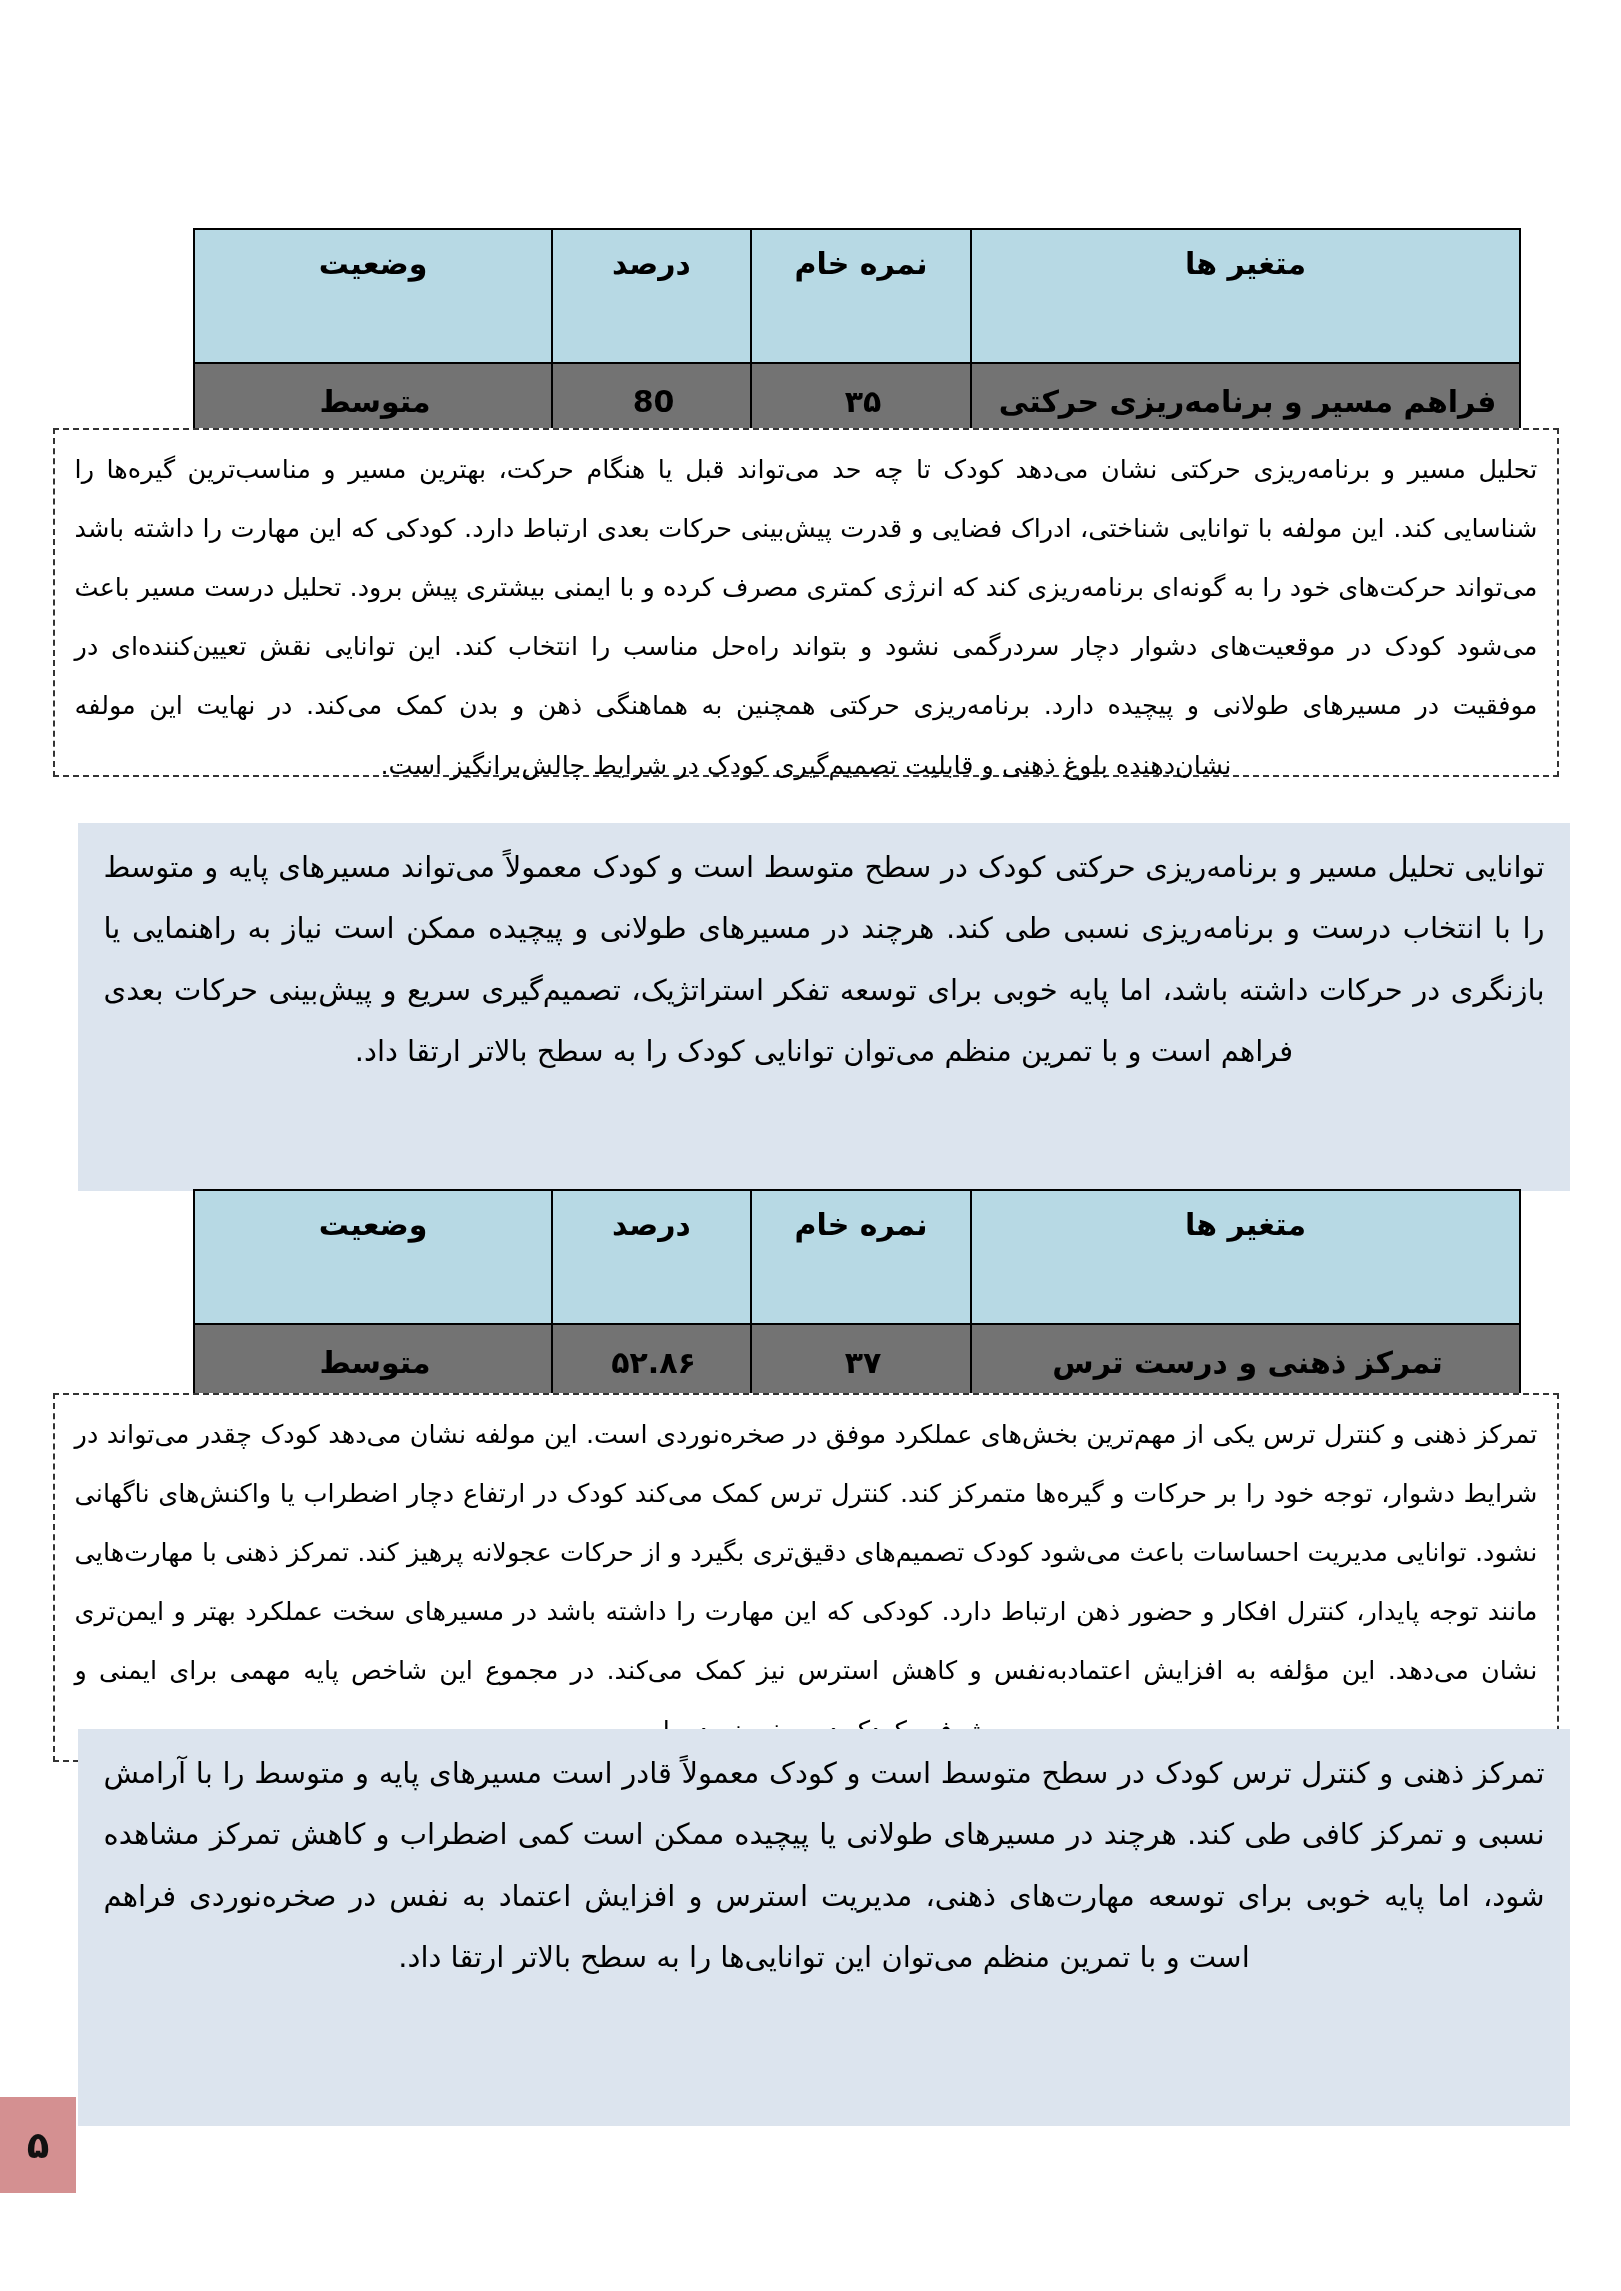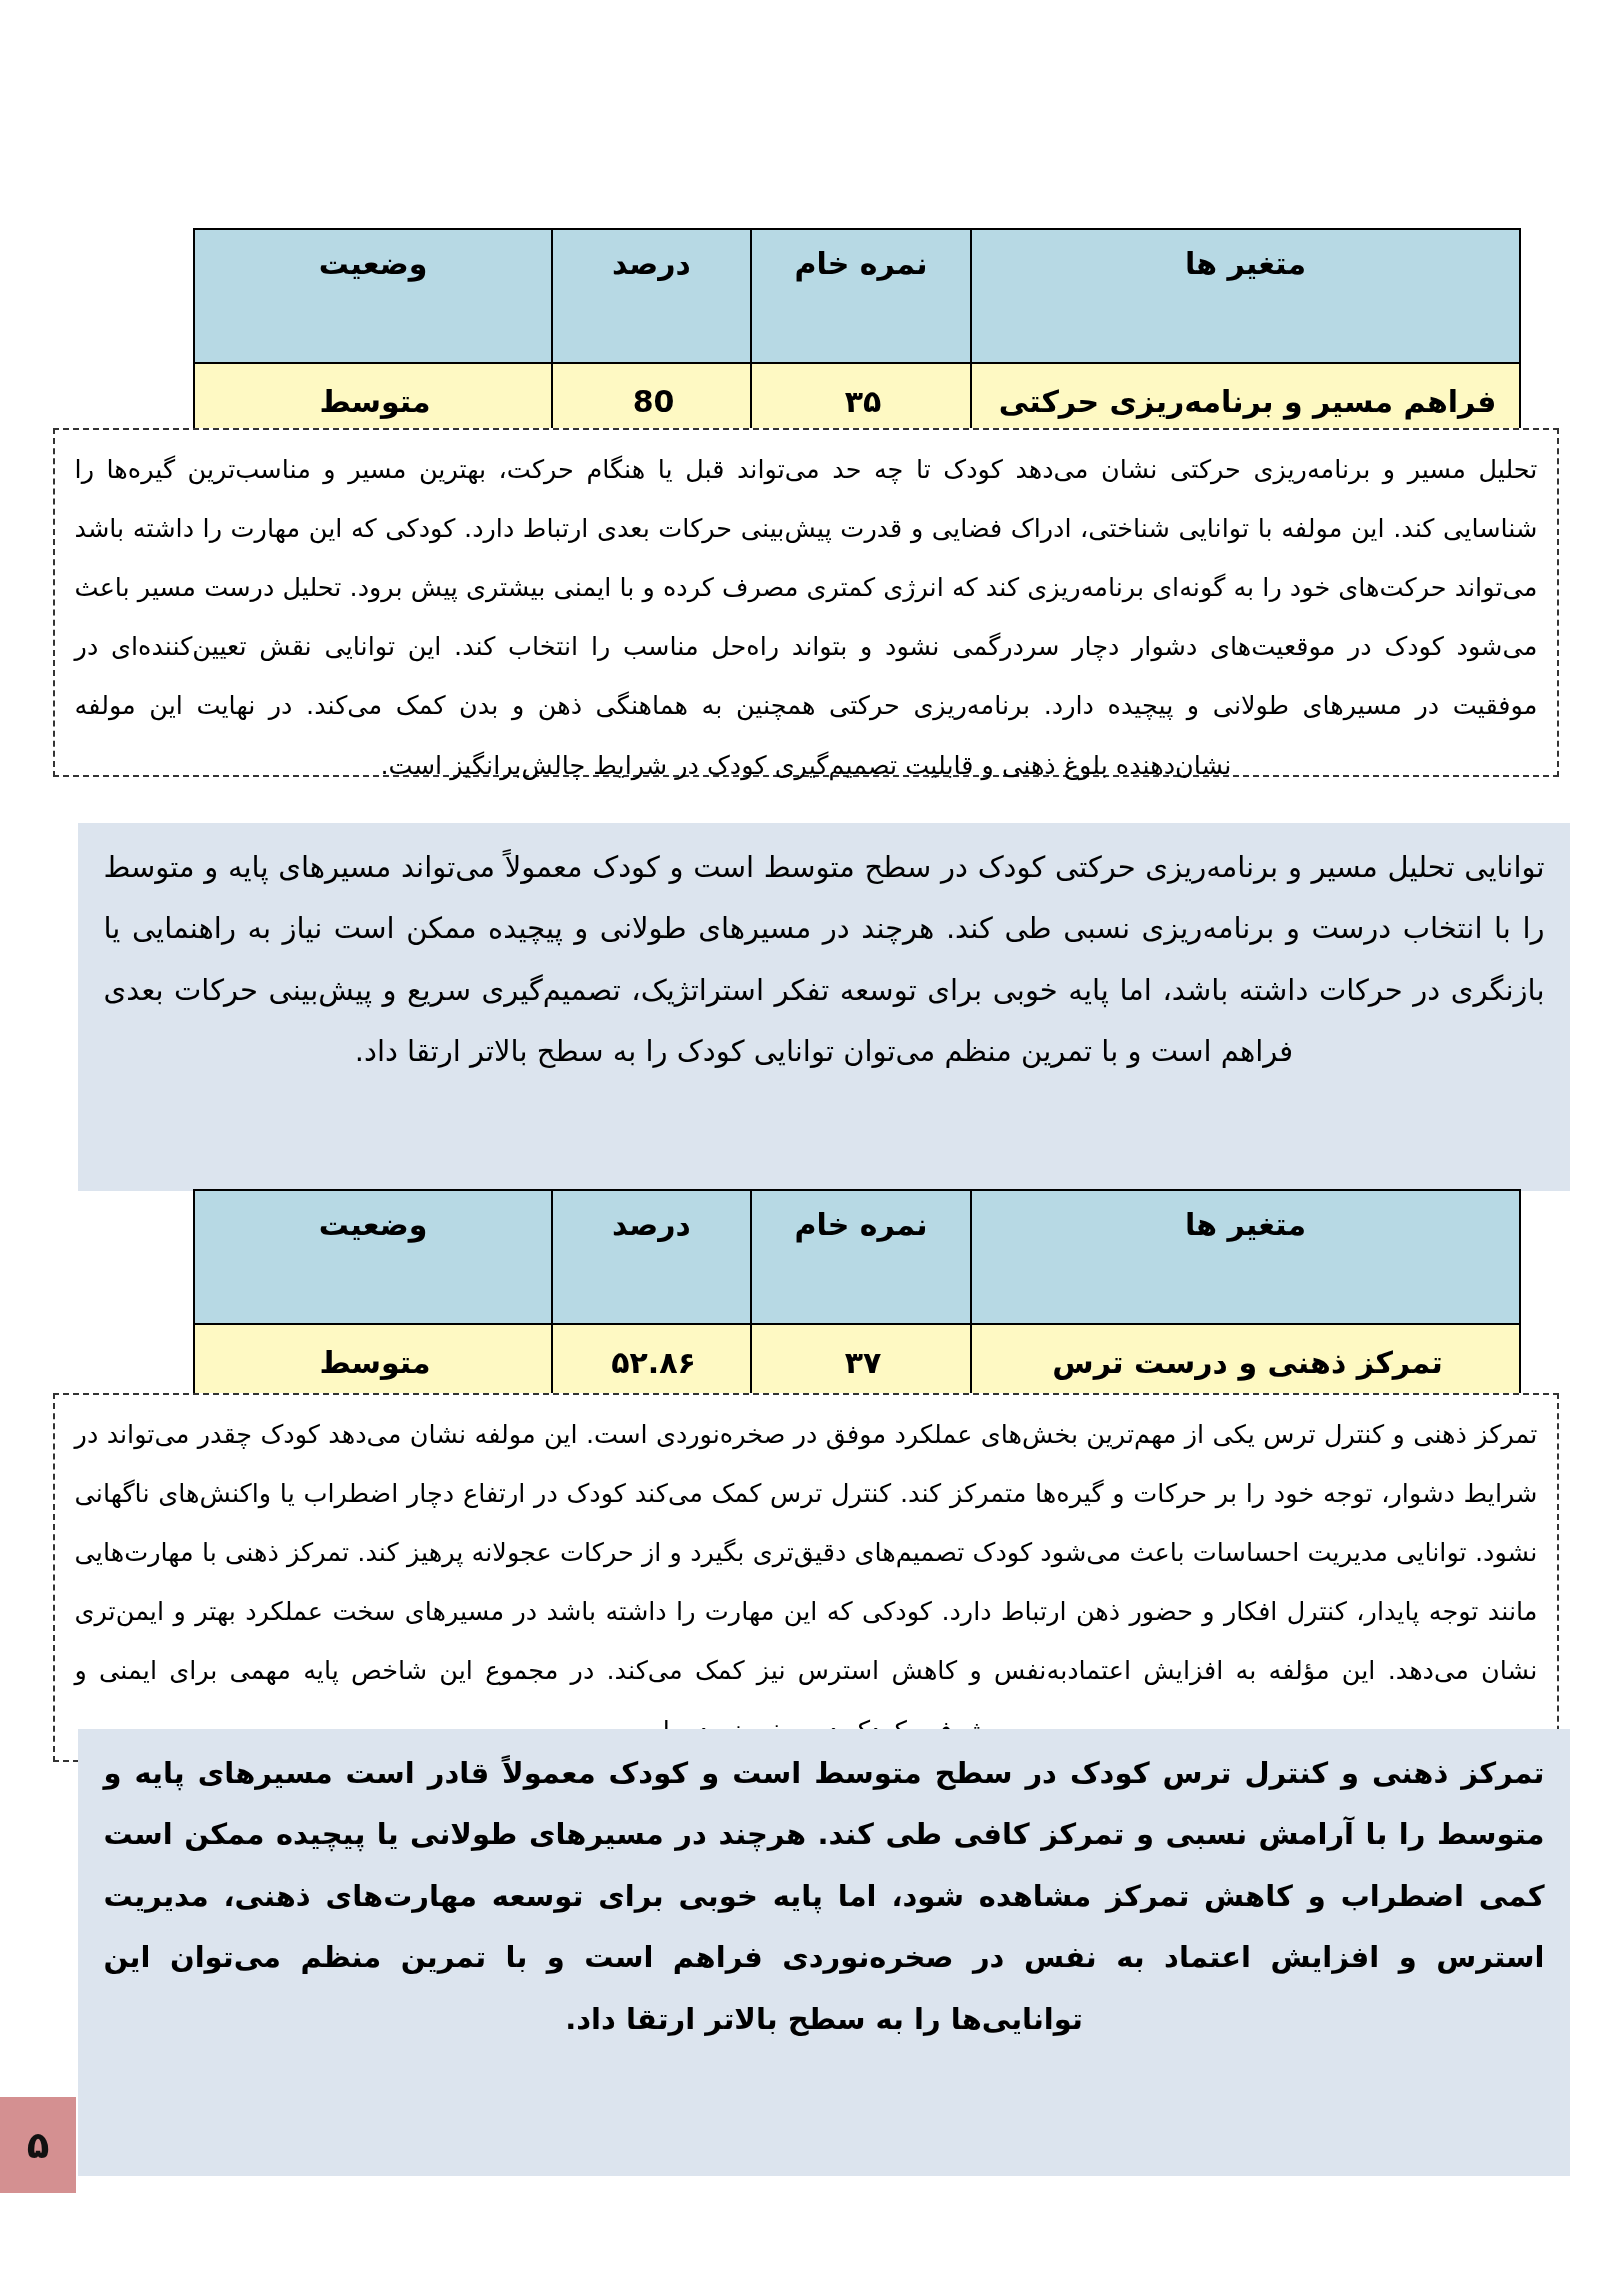--- a/index.html
+++ b/index.html
@@ -10,39 +10,39 @@
   table.score-table{position:absolute;left:193px;width:1328px;border-collapse:collapse;
     table-layout:fixed;direction:rtl;}
   table.t1{top:228px;}
   table.t2{top:1189px;}
   table.score-table th, table.score-table td{
     border:2.5px solid #000;text-align:center;font-weight:bold;color:#000;
     font-size:30px;padding:0 5.9px;overflow:hidden;}
   table.score-table th{
     background:#b7d9e4;height:116px;vertical-align:top;padding-top:15.7px;
     border-bottom-width:2.9px;}
-  table.score-table td{height:76px;vertical-align:middle;background:#fef9c3;padding-left:10px;}
+  table.score-table td{height:76px;vertical-align:middle;background:#737373;padding-left:10px;}
   col.c-var{width:41.4%;} col.c-raw{width:16.6%;} col.c-pct{width:15%;} col.c-status{width:27%;}
 
   
   .desc{position:absolute;left:53px;width:1506px;box-sizing:border-box;
     border:2px dashed #333;background:#ffffff;
     direction:rtl;text-align:justify;text-align-last:center;
     font-size:25.5px;line-height:2.32;color:#000;
     padding:9.8px 19.6px 0 19.6px;}
   .d1{top:428px;height:349px;}
   .d2{top:1393px;min-height:286px;}
 
   
   .summary{position:absolute;left:78px;width:1492px;box-sizing:border-box;
     background:#dce4ee;direction:rtl;text-align:justify;text-align-last:center;
     font-size:29px;line-height:2.12;color:#000;
     padding:13.7px 25.5px 0 25.5px;margin-top:39px;}
   .s1{top:784px;height:368px;}
-  .s2{top:1690px;height:447px;font-weight:bold;}
+  .s2{top:1690px;height:397px;}
 
   
   .page-number{position:absolute;left:0;top:2097px;width:76px;height:96px;
     background:#d49091;display:flex;align-items:center;justify-content:center;
     font-size:37px;font-weight:bold;color:#111;}
 </style>
 </head>
 <body>
 
 <div class="page">

